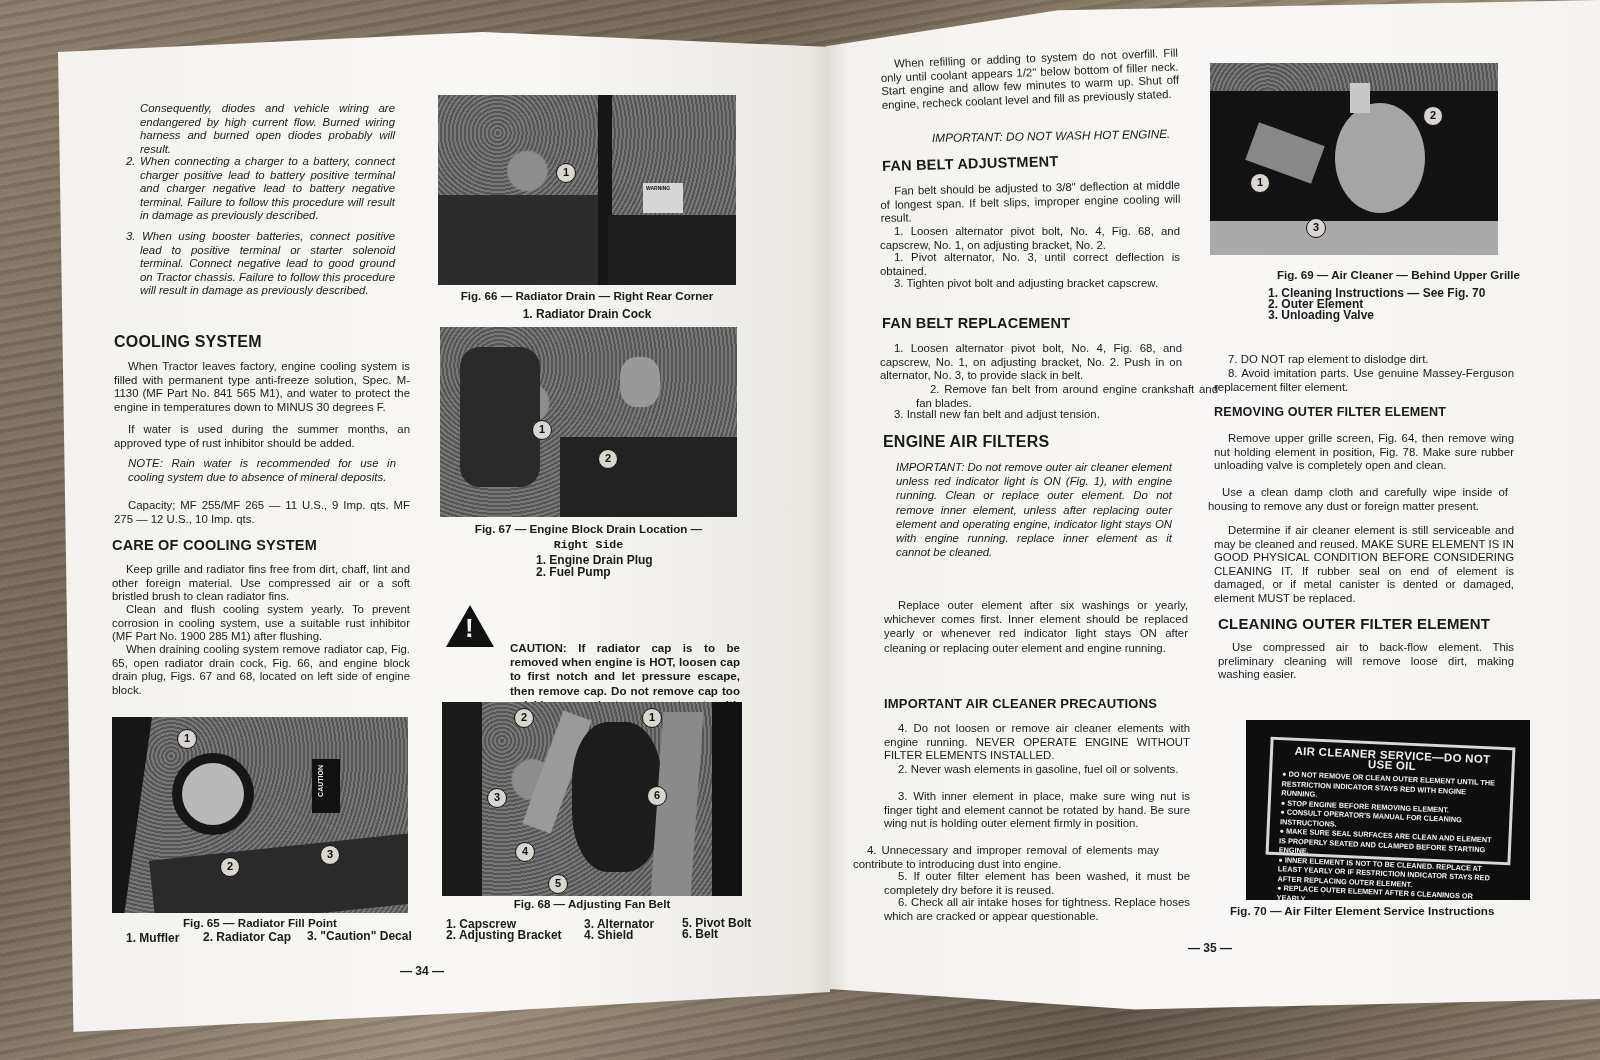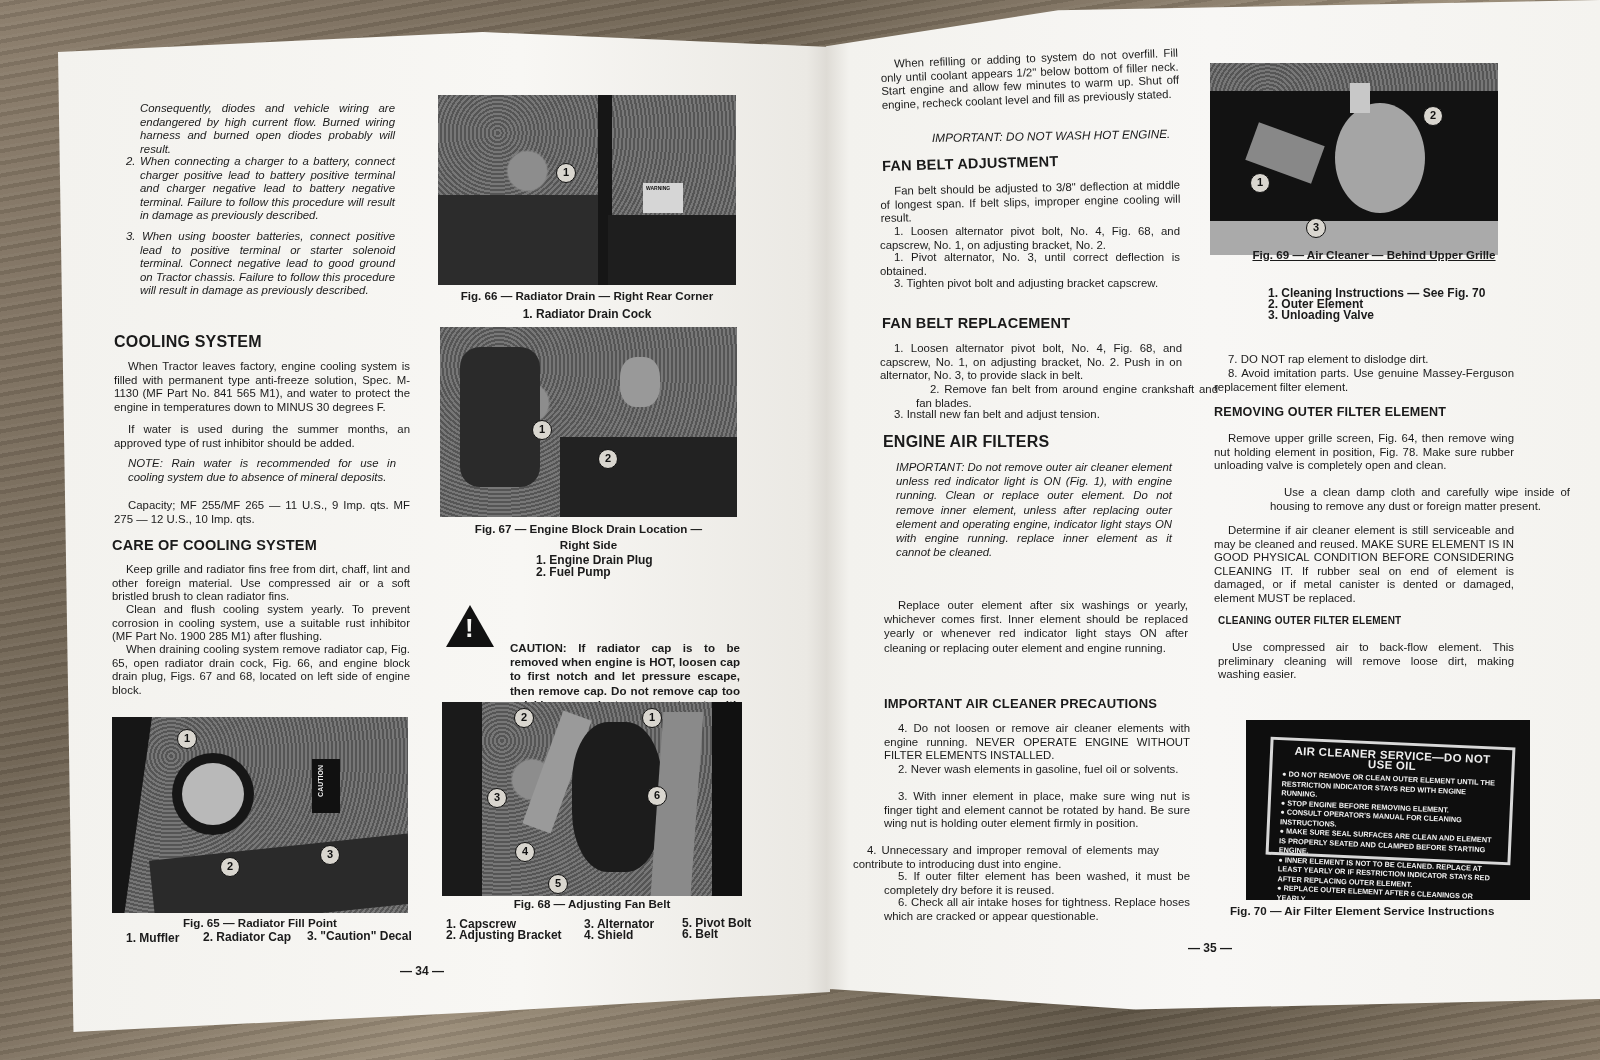--- a/index.html
+++ b/index.html
@@ -125,21 +125,21 @@
 <div class="abs legend" style="left:438px;top:309px;width:298px;text-align:center;">1. Radiator Drain Cock</div>
 
 <div class="photo" style="left:440px;top:327px;width:297px;height:190px;">
   <div class="dark" style="left:20px;top:20px;width:80px;height:140px;background:#2a2a2a;border-radius:20px;"></div>
   <div class="light" style="left:180px;top:30px;width:40px;height:50px;border-radius:40%;background:#999;"></div>
   <div class="dark" style="left:120px;top:110px;width:177px;height:80px;background:#222;"></div>
   <div class="callout" style="left:92px;top:93px;">1</div>
   <div class="callout" style="left:158px;top:122px;">2</div>
 </div>
 <div class="abs caption" style="left:440px;top:522px;width:297px;">Fig. 67 — Engine Block Drain Location —</div>
-<div class="abs caption" style="left:440px;top:538px;width:297px;">Right Side</div>
+<div class="abs caption" style="left:440px;top:538px;width:297px;font-family:Liberation Mono, monospace;">Right Side</div>
 <div class="abs legend" style="left:536px;top:555px;">1. Engine Drain Plug</div>
 <div class="abs legend" style="left:536px;top:567px;">2. Fuel Pump</div>
 
 <div>
   <div class="warning-triangle" style="left:446px;top:605px;"></div>
   <div class="warning-mark" style="left:465px;top:613px;">!</div>
 </div>
 <div class="abs txt bold" style="left:510px;top:597px;width:230px;font-size:11.6px;line-height:14.2px;">CAUTION: If radiator cap is to be removed when engine is HOT, loosen cap to first notch and let pressure escape, then remove cap. Do not remove cap too quickly as coolant can spurt out, with sudden release of pressure, and scald.</div>
 
 <div class="photo" style="left:442px;top:702px;width:300px;height:194px;">
@@ -196,34 +196,34 @@
 <div class="photo" style="left:1210px;top:63px;width:288px;height:192px;">
   <div class="dark" style="left:0;top:28px;width:288px;height:130px;background:#121212;"></div>
   <div class="light" style="left:125px;top:40px;width:90px;height:110px;border-radius:50%;background:#a5a5a5;"></div>
   <div class="light" style="left:140px;top:20px;width:20px;height:30px;background:#c8c8c8;"></div>
   <div class="light" style="left:40px;top:70px;width:70px;height:40px;background:#888;transform:rotate(20deg);"></div>
   <div class="light" style="left:0;top:158px;width:288px;height:34px;background:#aaa;"></div>
   <div class="callout" style="left:213px;top:43px;">2</div>
   <div class="callout" style="left:40px;top:110px;">1</div>
   <div class="callout" style="left:96px;top:155px;">3</div>
 </div>
-<div class="abs caption" style="left:1220px;top:248px;width:300px;text-align:center;padding-left:8px;text-decoration:underline;">Fig. 69 — Air Cleaner — Behind Upper Grille</div>
+<div class="abs caption" style="left:1220px;top:268px;width:300px;text-align:right;padding-left:8px;">Fig. 69 — Air Cleaner — Behind Upper Grille</div>
 <div class="abs legend" style="left:1268px;top:288px;">1. Cleaning Instructions — See Fig. 70</div>
 <div class="abs legend" style="left:1268px;top:299px;">2. Outer Element</div>
 <div class="abs legend" style="left:1268px;top:310px;">3. Unloading Valve</div>
 
 <div class="abs txt para" style="left:1214px;top:353px;width:300px;">7. DO NOT rap element to dislodge dirt.</div>
 <div class="abs txt para" style="left:1214px;top:367px;width:300px;">8. Avoid imitation parts. Use genuine Massey-Ferguson replacement filter element.</div>
 
 <div class="abs heading" style="left:1214px;top:405px;font-size:12.6px;">REMOVING OUTER FILTER ELEMENT</div>
 <div class="abs txt para" style="left:1214px;top:432px;width:300px;">Remove upper grille screen, Fig. 64, then remove wing nut holding element in position, Fig. 78. Make sure rubber unloading valve is completely open and clean.</div>
-<div class="abs txt para" style="left:1270px;top:486px;width:300px;">Use a clean damp cloth and carefully wipe inside of housing to remove any dust or foreign matter present.</div>
+<div class="abs txt para" style="left:1208px;top:486px;width:300px;">Use a clean damp cloth and carefully wipe inside of housing to remove any dust or foreign matter present.</div>
 <div class="abs txt para" style="left:1214px;top:524px;width:300px;">Determine if air cleaner element is still serviceable and may be cleaned and reused. MAKE SURE ELEMENT IS IN GOOD PHYSICAL CONDITION BEFORE CONSIDERING CLEANING IT. If rubber seal on end of element is damaged, or if metal canister is dented or damaged, element MUST be replaced.</div>
 
-<div class="abs heading" style="left:1218px;top:615px;font-size:10px;">CLEANING OUTER FILTER ELEMENT</div>
+<div class="abs heading" style="left:1218px;top:615px;font-size:15px;">CLEANING OUTER FILTER ELEMENT</div>
 <div class="abs txt para" style="left:1218px;top:641px;width:296px;">Use compressed air to back-flow element. This preliminary cleaning will remove loose dirt, making washing easier.</div>
 
 <div class="photo" style="left:1246px;top:720px;width:284px;height:180px;background:#0e0e0e;">
   <div class="decal" style="left:22px;top:22px;width:245px;height:118px;transform:rotate(2.5deg);">
     <div class="dtitle">AIR CLEANER SERVICE—DO NOT USE OIL</div>
     <div>● DO NOT REMOVE OR CLEAN OUTER ELEMENT UNTIL THE RESTRICTION INDICATOR STAYS RED WITH ENGINE RUNNING.</div>
     <div>● STOP ENGINE BEFORE REMOVING ELEMENT.</div>
     <div>● CONSULT OPERATOR'S MANUAL FOR CLEANING INSTRUCTIONS.</div>
     <div>● MAKE SURE SEAL SURFACES ARE CLEAN AND ELEMENT IS PROPERLY SEATED AND CLAMPED BEFORE STARTING ENGINE.</div>
     <div>● INNER ELEMENT IS NOT TO BE CLEANED. REPLACE AT LEAST YEARLY OR IF RESTRICTION INDICATOR STAYS RED AFTER REPLACING OUTER ELEMENT.</div>

